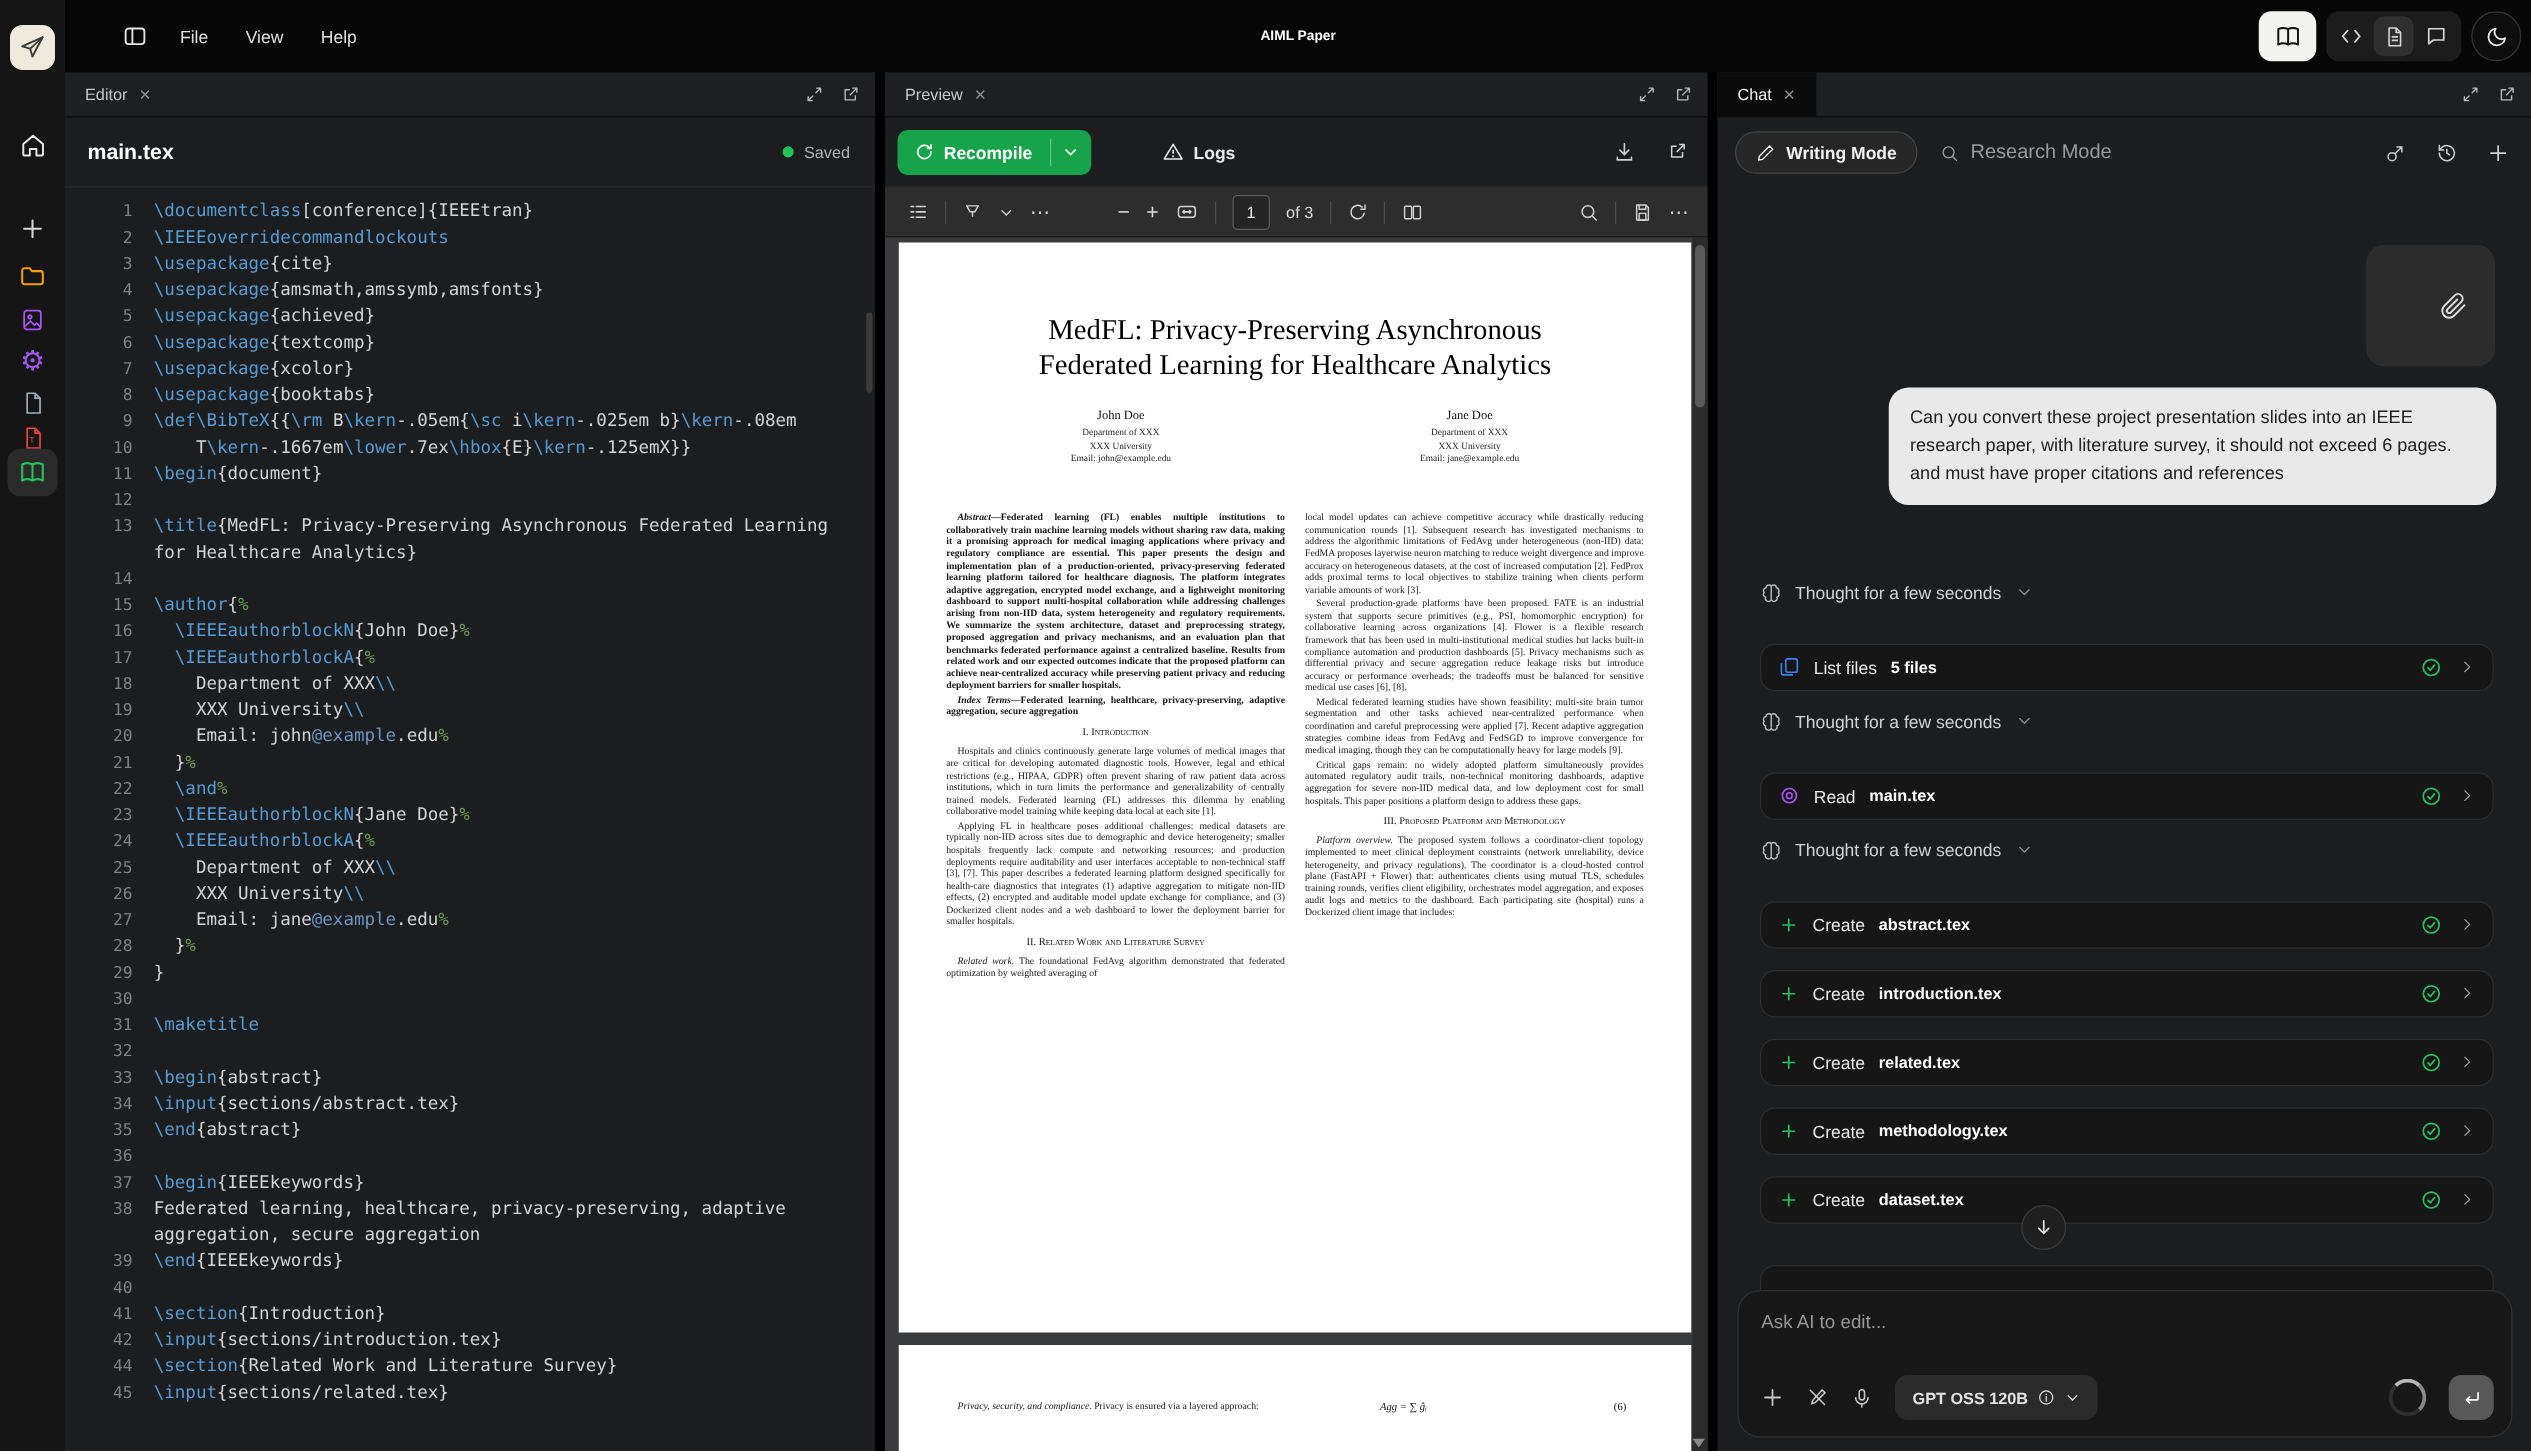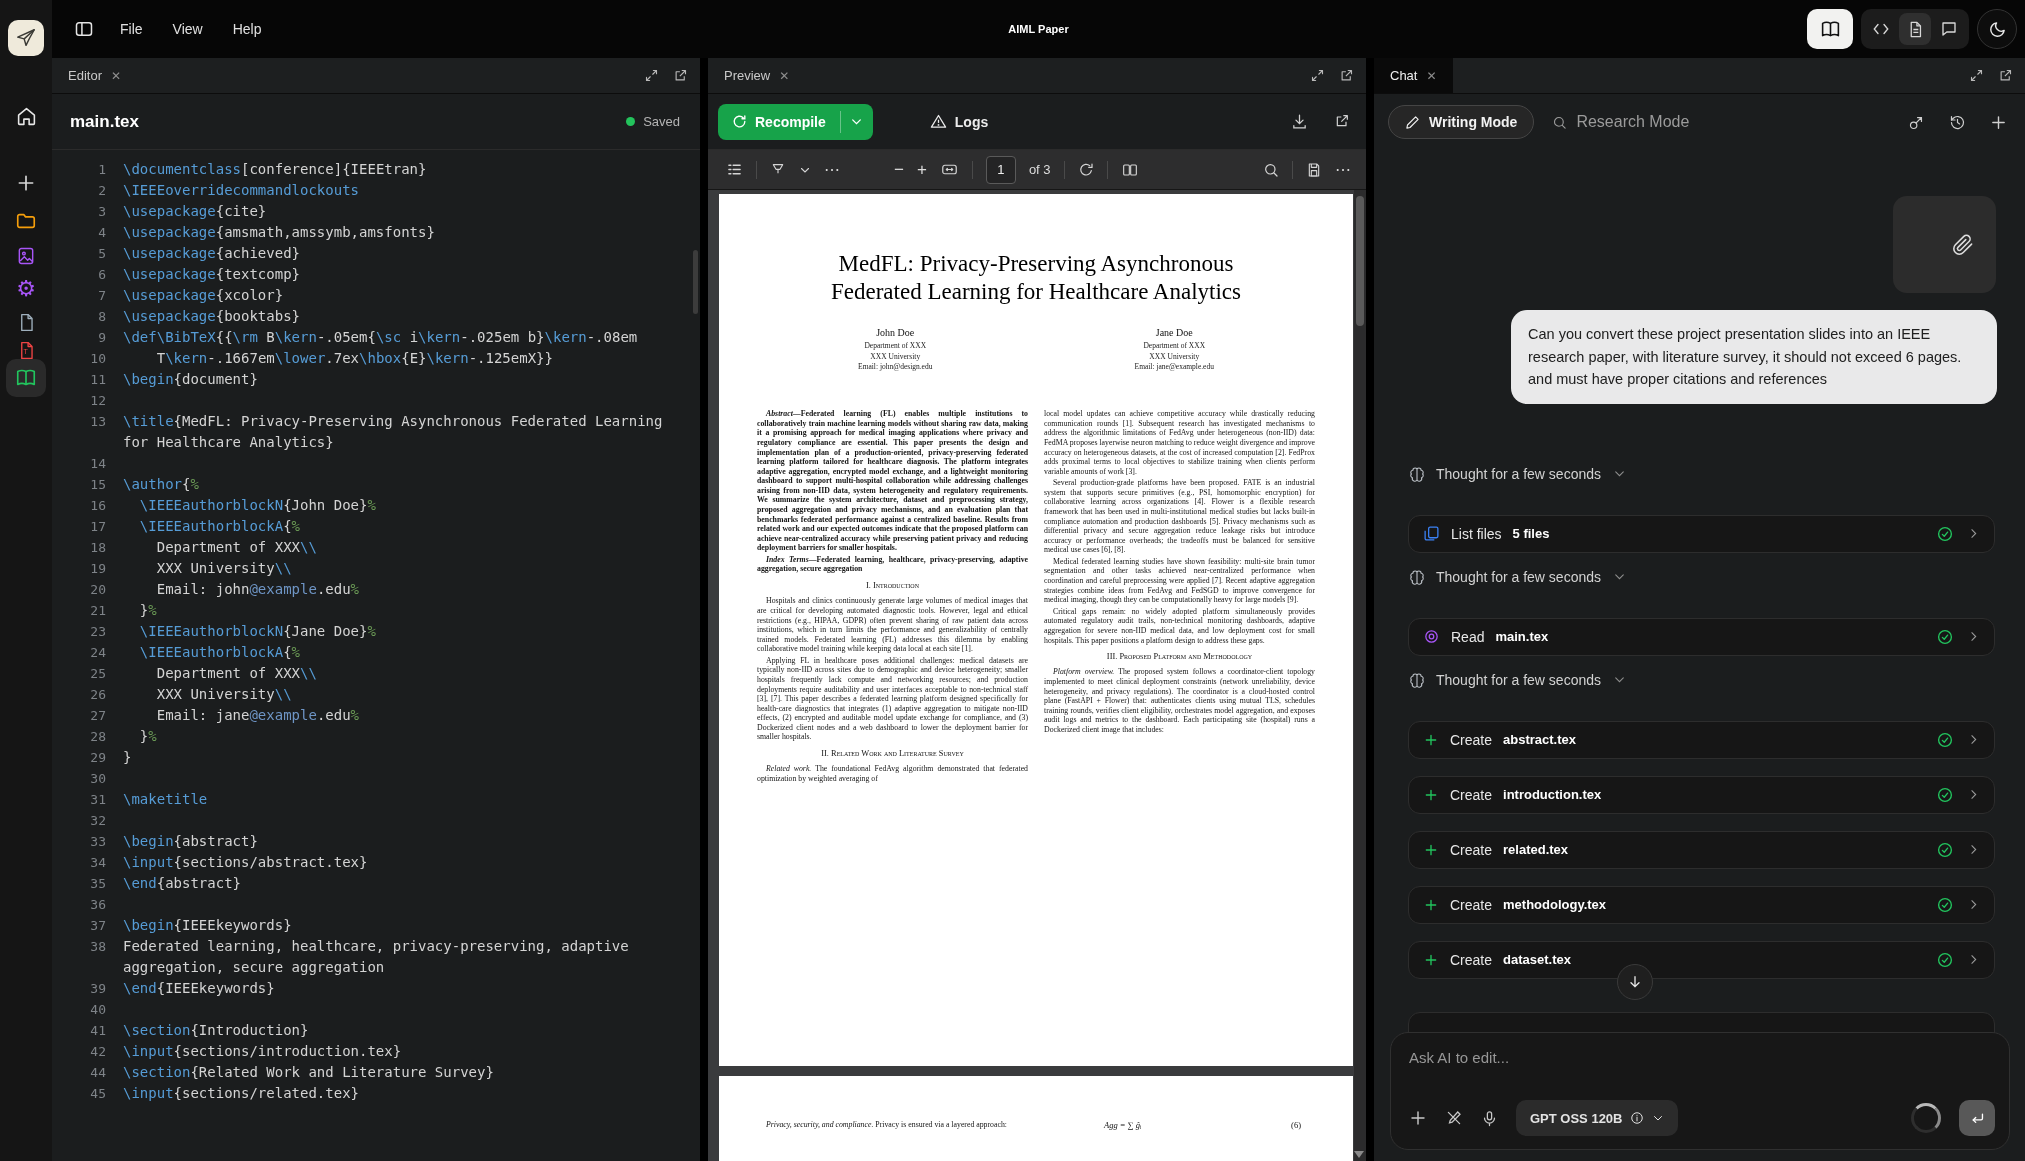--- a/index.html
+++ b/index.html
@@ -1,20 +1,20 @@
 <!DOCTYPE html>
 <html><head>
 <meta charset="utf-8">
 <style>
   * { margin:0; padding:0; box-sizing:border-box; }
   html,body { width:2025px; height:1161px; overflow:hidden; background:#000; font-family:"Liberation Sans",sans-serif; color:#e5e5e5; }
   svg { display:block; }
 
   
-  .topbar { position:absolute; left:52px; top:0; right:0; height:58px; background:#060606; display:flex; align-items:center; }
+  .topbar { position:absolute; left:52px; top:0; right:0; height:58px; background:#060606; display:flex; align-items:center;padding-left:24px; }
   .menu-item { font-size:14px; color:#e0e0e0; margin-right:30px; cursor:default; }
   .tb-title { position:absolute; left:50%; transform:translateX(-50%); font-size:11px; font-weight:700; color:#fff; }
   .tb-right { position:absolute; right:8px; top:9px; display:flex; align-items:center; gap:8px; }
   .tb-book { width:46px; height:40px; background:#f2f2f0; border-radius:10px; display:flex; align-items:center; justify-content:center; color:#111; }
   .tb-group { height:40px; background:#1c1c1c; border-radius:10px; display:flex; align-items:center; padding:0 4px; gap:2px; }
   .tb-gbtn { width:32px; height:32px; border-radius:8px; display:flex; align-items:center; justify-content:center; color:#d8d8d8; }
   .tb-gbtn.on { background:#2f2f2f; }
   .tb-moon { width:40px; height:40px; border-radius:50%; border:1px solid #333; background:#0d0d0d; display:flex; align-items:center; justify-content:center; color:#e8e8e8; }
 
   
@@ -246,20 +246,21 @@
         <div class="crow"><span class="ln">13</span><span class="cd"><span class="tok-c">\title</span><span class="tok-t">{MedFL: Privacy-Preserving Asynchronous Federated Learning</span></span></div>
         <div class="crow"><span class="ln"></span><span class="cd"><span class="tok-t">for Healthcare Analytics}</span></span></div>
         <div class="crow"><span class="ln">14</span><span class="cd"></span></div>
         <div class="crow"><span class="ln">15</span><span class="cd"><span class="tok-c">\author</span><span class="tok-t">{</span><span class="tok-m">%</span></span></div>
         <div class="crow"><span class="ln">16</span><span class="cd"><span class="tok-t">  </span><span class="tok-c">\IEEEauthorblockN</span><span class="tok-t">{John Doe}</span><span class="tok-m">%</span></span></div>
         <div class="crow"><span class="ln">17</span><span class="cd"><span class="tok-t">  </span><span class="tok-c">\IEEEauthorblockA</span><span class="tok-t">{</span><span class="tok-m">%</span></span></div>
         <div class="crow"><span class="ln">18</span><span class="cd"><span class="tok-t">    Department of XXX</span><span class="tok-c">\\</span></span></div>
         <div class="crow"><span class="ln">19</span><span class="cd"><span class="tok-t">    XXX University</span><span class="tok-c">\\</span></span></div>
         <div class="crow"><span class="ln">20</span><span class="cd"><span class="tok-t">    Email: john</span><span class="tok-e">@example</span><span class="tok-t">.edu</span><span class="tok-m">%</span></span></div>
         <div class="crow"><span class="ln">21</span><span class="cd"><span class="tok-t">  }</span><span class="tok-m">%</span></span></div>
+        <div class="crow"><span class="ln">22</span><span class="cd"><span class="tok-t">  </span><span class="tok-c">\and</span><span class="tok-m">%</span></span></div>
         <div class="crow"><span class="ln">23</span><span class="cd"><span class="tok-t">  </span><span class="tok-c">\IEEEauthorblockN</span><span class="tok-t">{Jane Doe}</span><span class="tok-m">%</span></span></div>
         <div class="crow"><span class="ln">24</span><span class="cd"><span class="tok-t">  </span><span class="tok-c">\IEEEauthorblockA</span><span class="tok-t">{</span><span class="tok-m">%</span></span></div>
         <div class="crow"><span class="ln">25</span><span class="cd"><span class="tok-t">    Department of XXX</span><span class="tok-c">\\</span></span></div>
         <div class="crow"><span class="ln">26</span><span class="cd"><span class="tok-t">    XXX University</span><span class="tok-c">\\</span></span></div>
         <div class="crow"><span class="ln">27</span><span class="cd"><span class="tok-t">    Email: jane</span><span class="tok-e">@example</span><span class="tok-t">.edu</span><span class="tok-m">%</span></span></div>
         <div class="crow"><span class="ln">28</span><span class="cd"><span class="tok-t">  }</span><span class="tok-m">%</span></span></div>
         <div class="crow"><span class="ln">29</span><span class="cd"><span class="tok-t">}</span></span></div>
         <div class="crow"><span class="ln">30</span><span class="cd"></span></div>
         <div class="crow"><span class="ln">31</span><span class="cd"><span class="tok-c">\maketitle</span></span></div>
         <div class="crow"><span class="ln">32</span><span class="cd"></span></div>
@@ -385,21 +386,21 @@
     <div class="page page1">
       <div class="pdf-title">
         <div>MedFL: Privacy-Preserving Asynchronous</div>
         <div>Federated Learning for Healthcare Analytics</div>
       </div>
       <div class="authors" id="pdf-authors">
           <div class="auth">
             <div class="nm">John Doe</div>
             <div class="al">Department of XXX</div>
             <div class="al">XXX University</div>
-            <div class="al">Email: john@design.edu</div>
+            <div class="al">Email: john@example.edu</div>
           </div>
           <div class="auth">
             <div class="nm">Jane Doe</div>
             <div class="al">Department of XXX</div>
             <div class="al">XXX University</div>
             <div class="al">Email: jane@example.edu</div>
           </div>
         </div>
       <div class="cols">
         <div class="col" id="pdf-col1">

